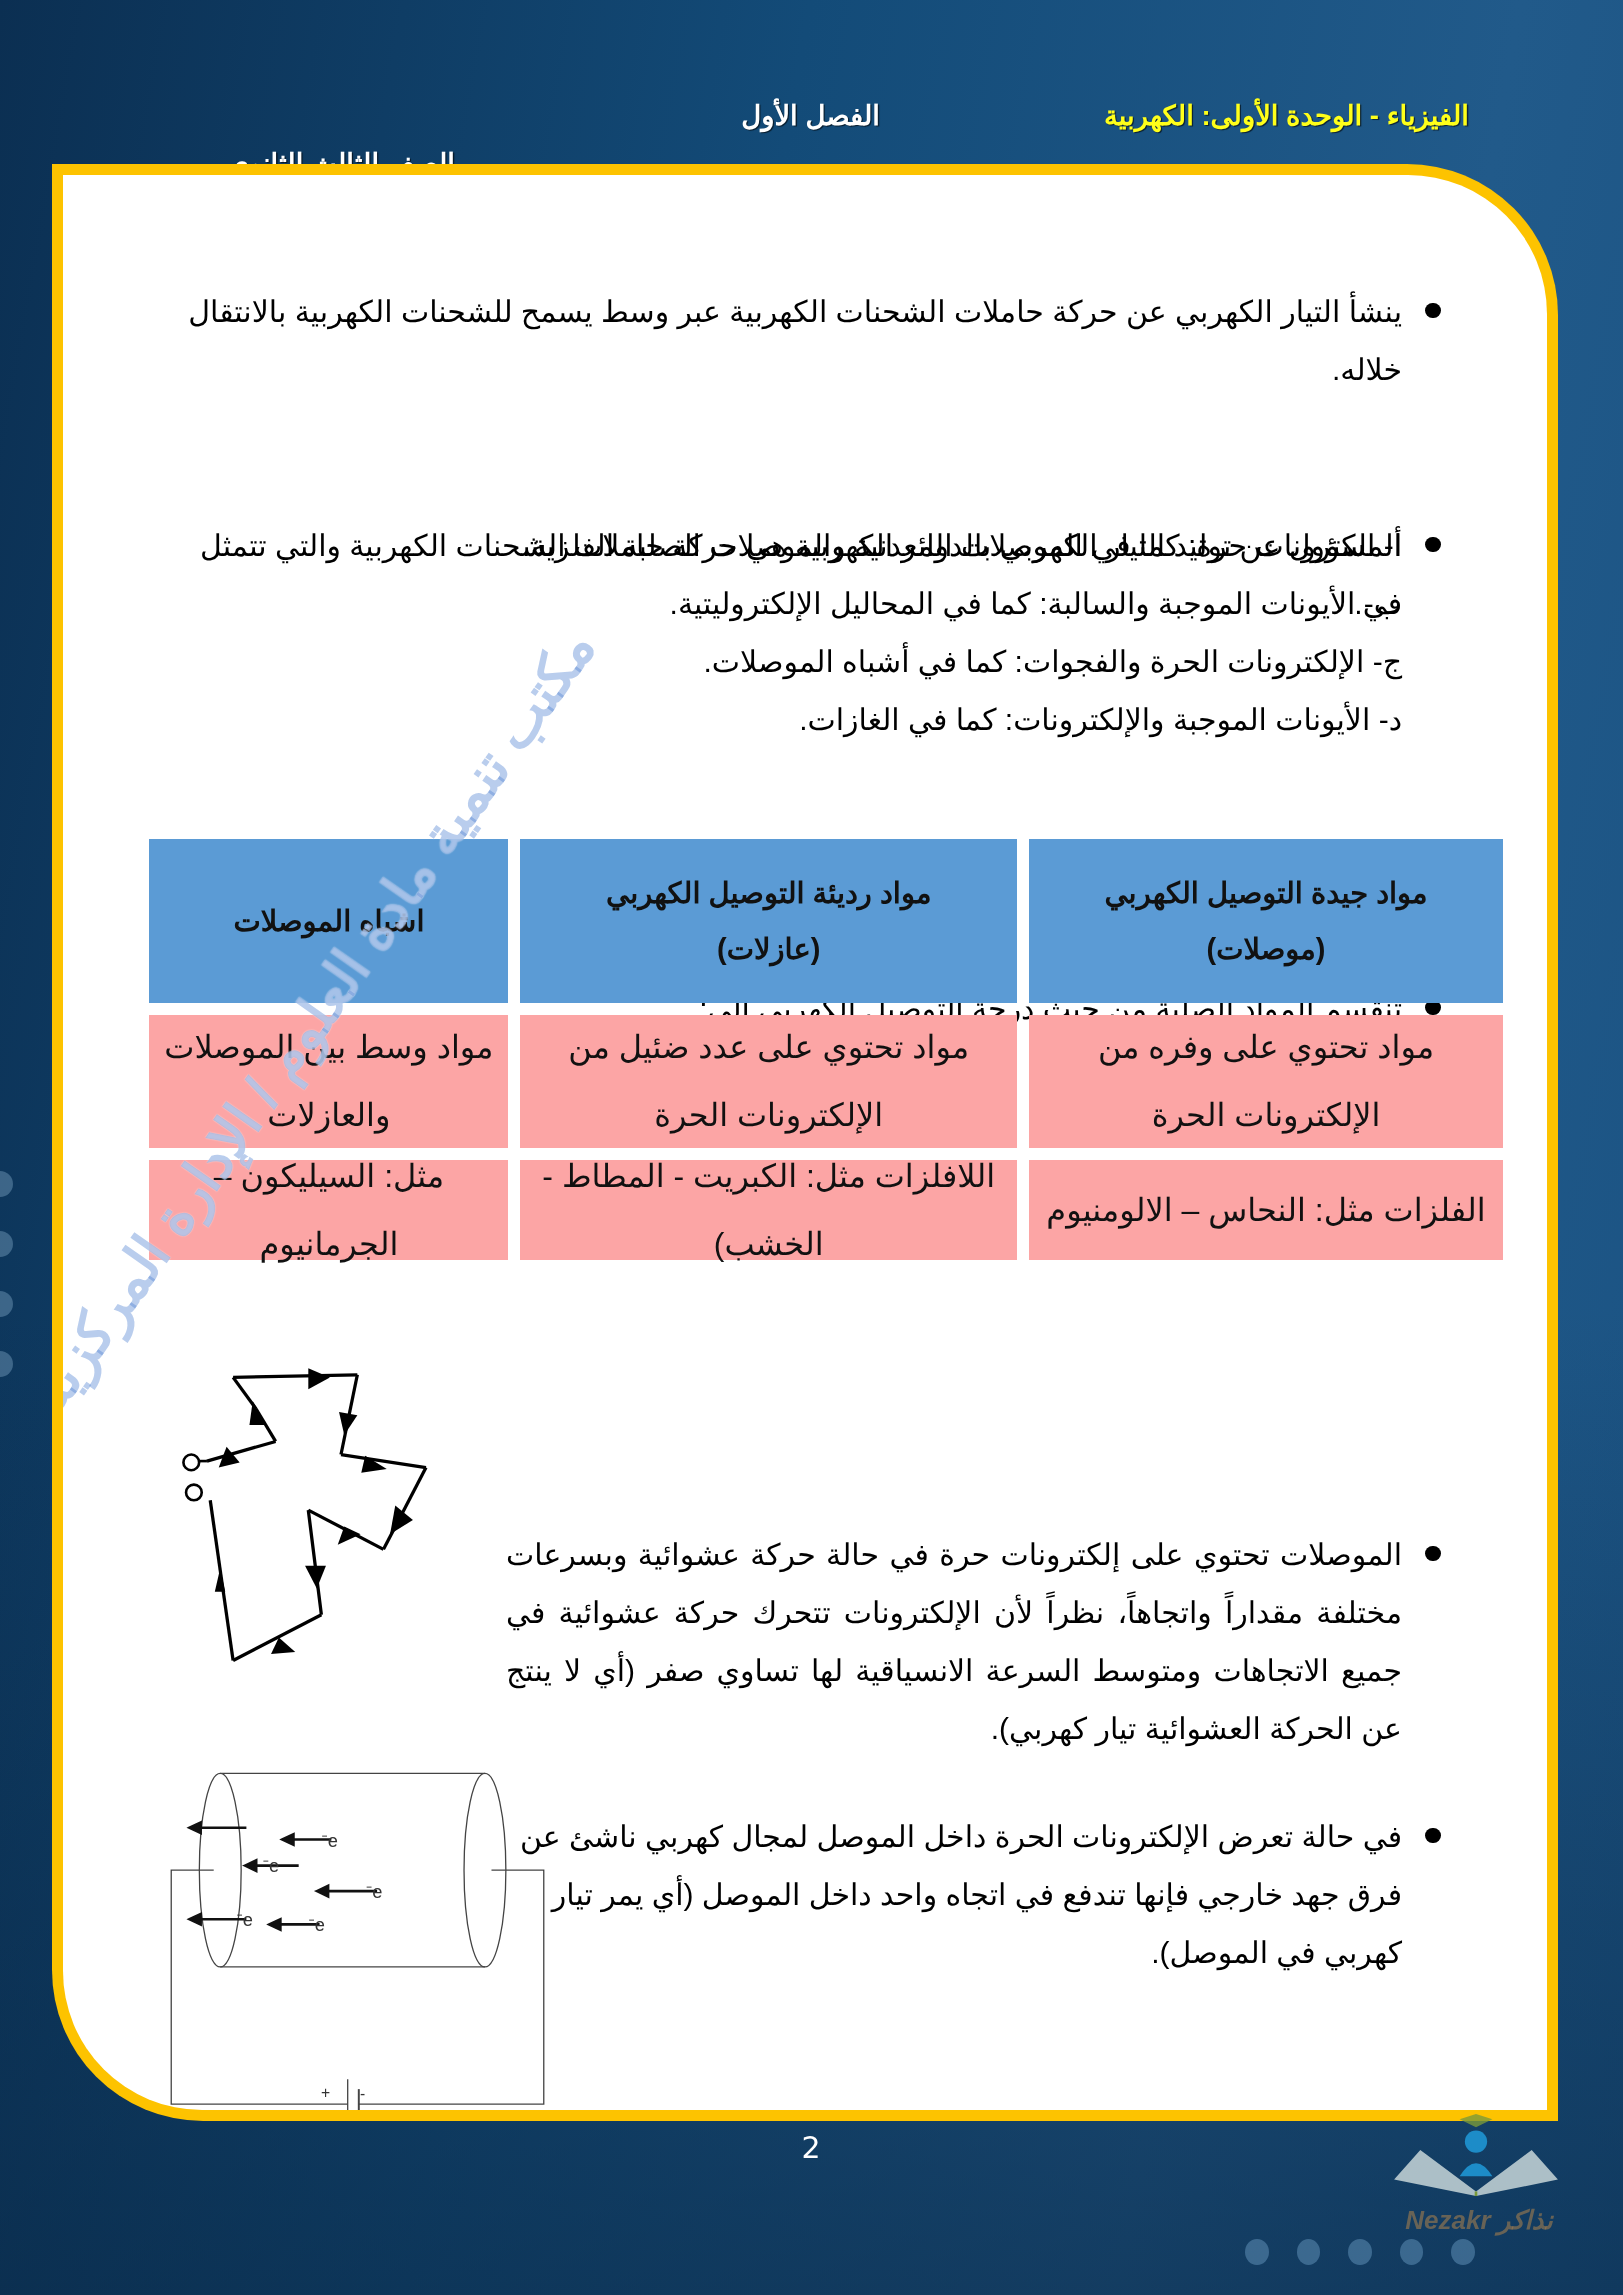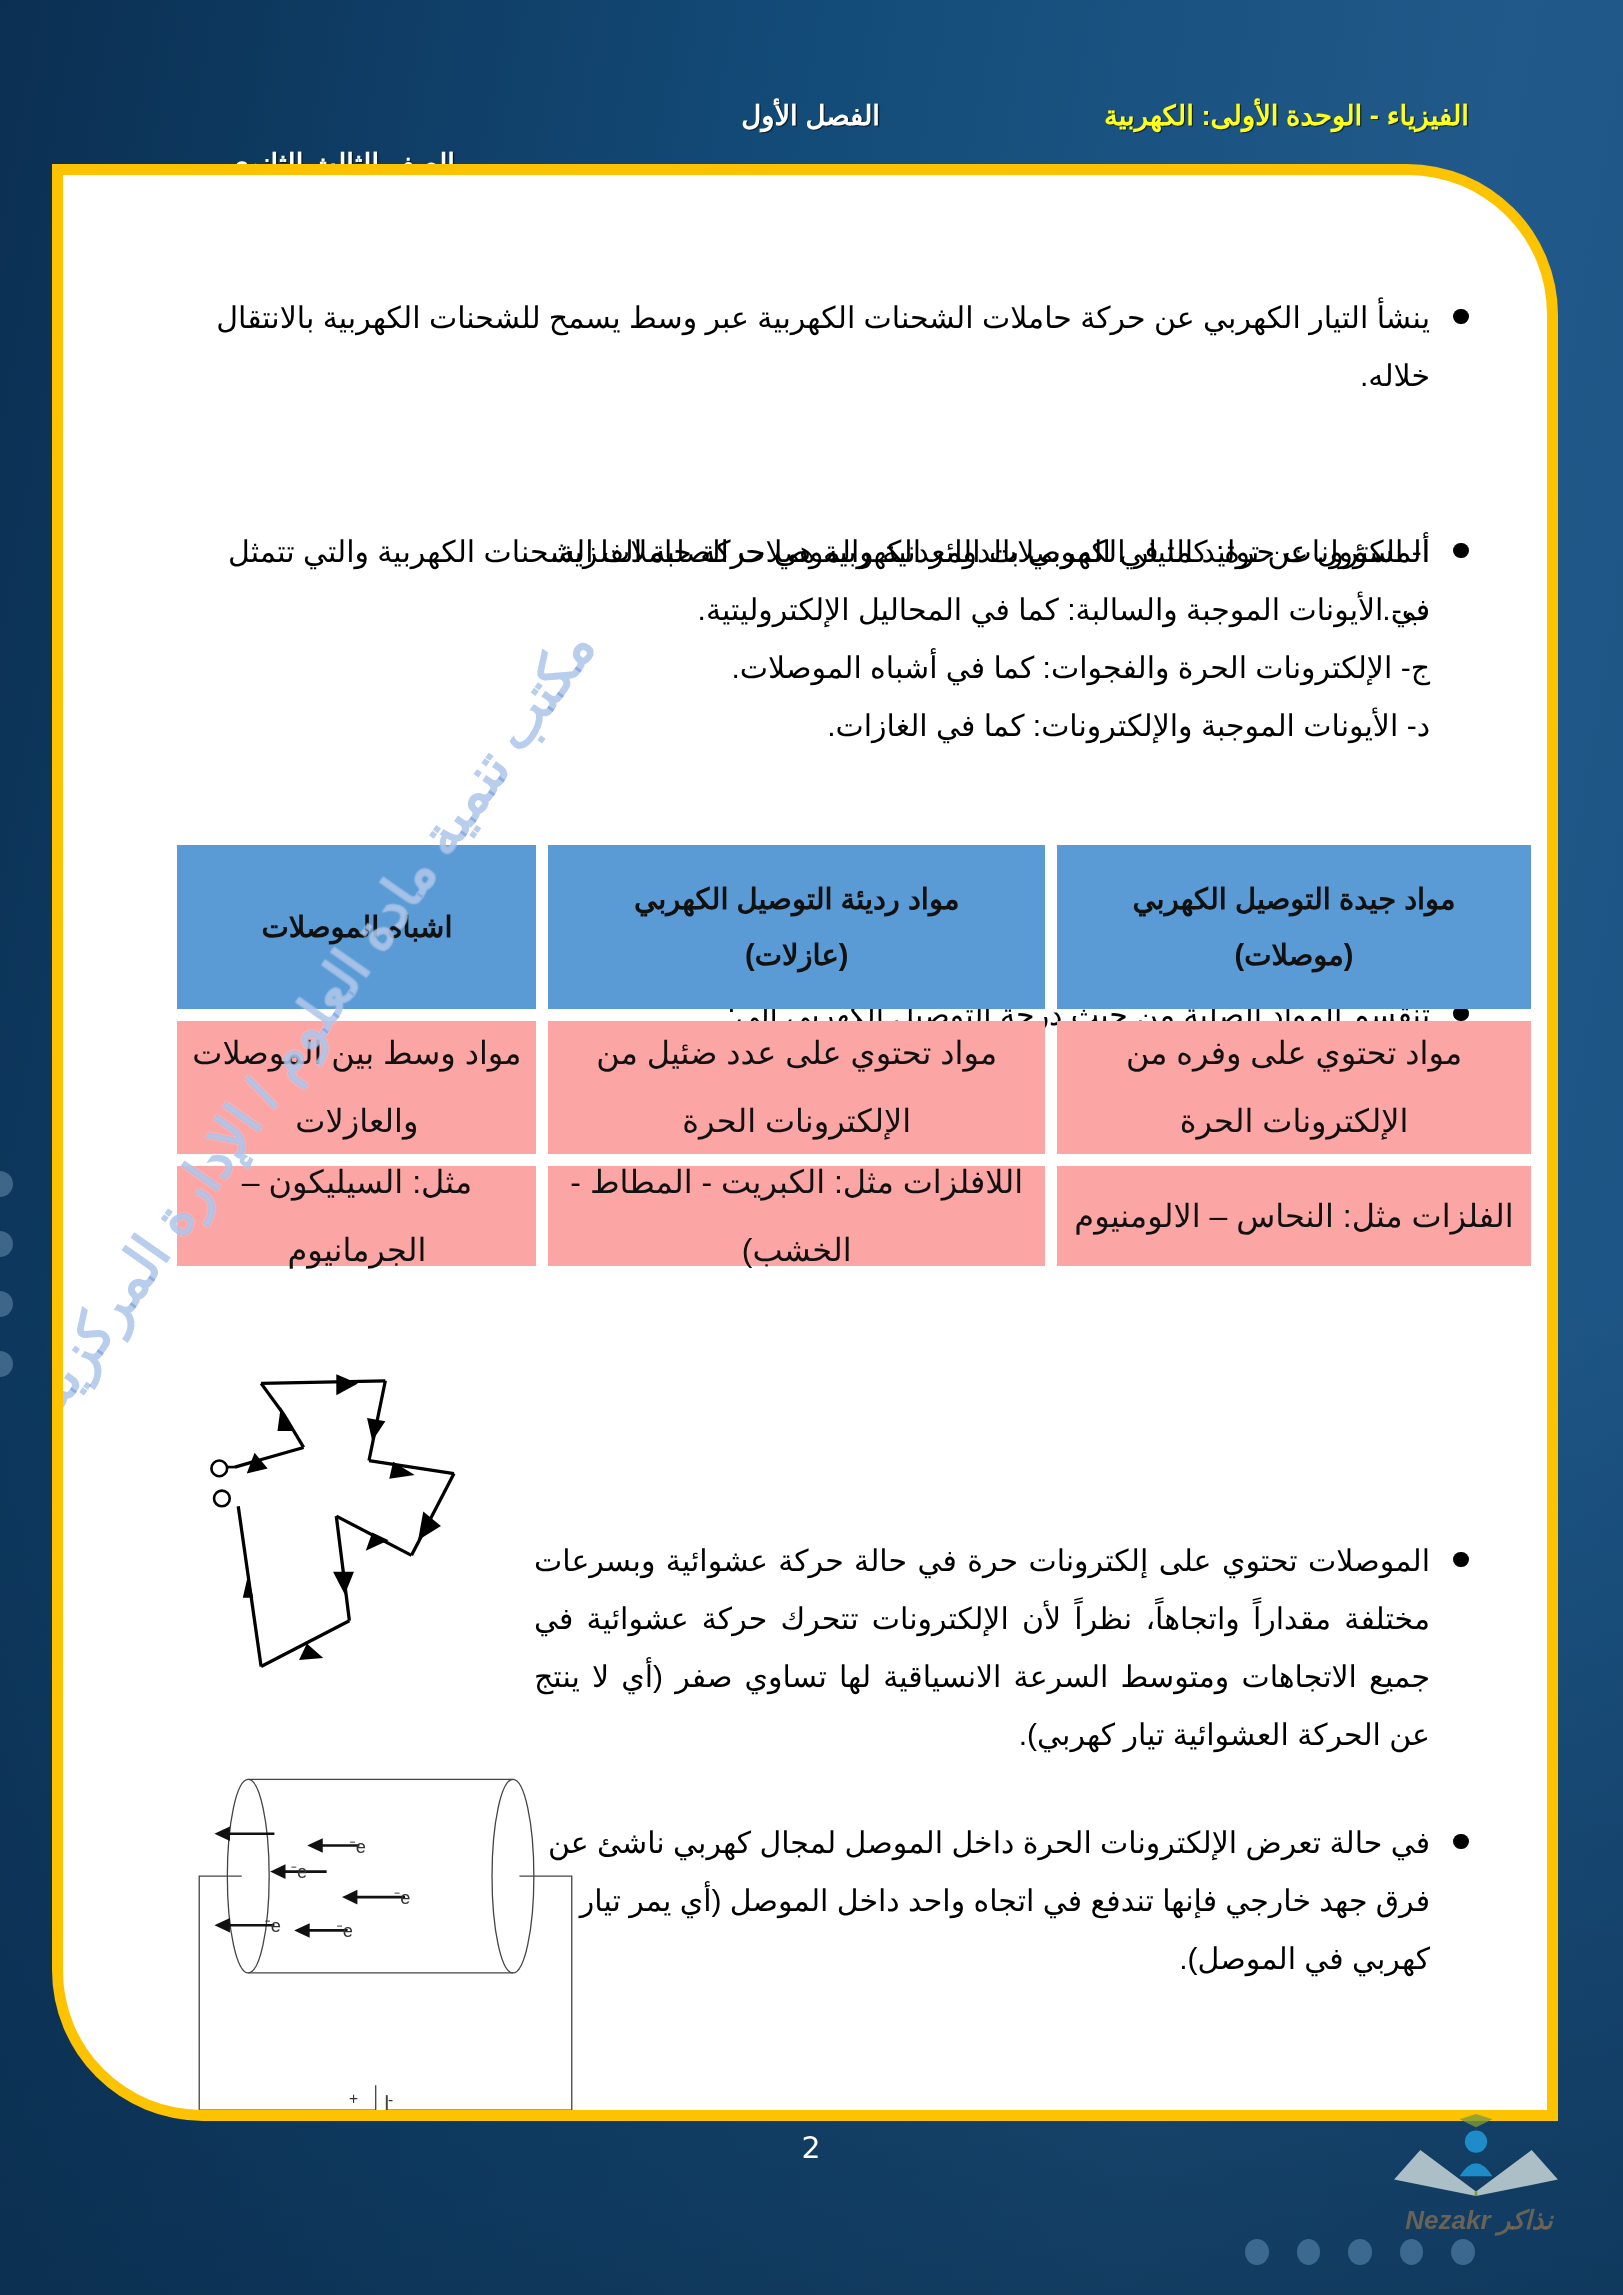--- a/index.html
+++ b/index.html
@@ -36,22 +36,22 @@
     border-radius: 0 151px 0 151px;
   }
   .panel-inner {
     position: absolute; left: 11px; top: 11px; right: 11px; bottom: 11px;
     background: #ffffff;
     border-radius: 0 139px 0 139px;
     overflow: hidden;
   }
 
   .content {
-    position: absolute; left: 0; top: 16px; width: 100%; height: 100%;
-    direction: rtl; color: #000; font-size: 30px; line-height: 58px; margin-left: 28px;
+    position: absolute; left: 0; top: 10px; width: 100%; height: 100%;
+    direction: rtl; color: #000; font-size: 30px; line-height: 58px;
   }
   .bullet-block { position: absolute; right: 145px; }
   .bullet {
     position: relative; padding-right: 0;
   }
   .bullet .dot {
     position: absolute; right: -39px; top: 19.6px; width: 15.7px; height: 15.7px;
     border-radius: 50%; background: #000;
   }
   .b1 { top: 98px; width: 1256px; }

